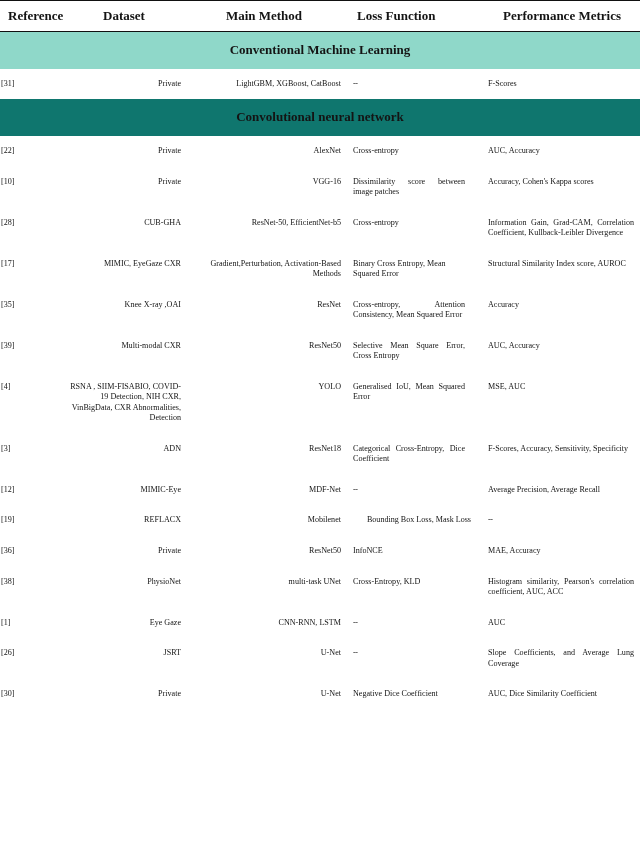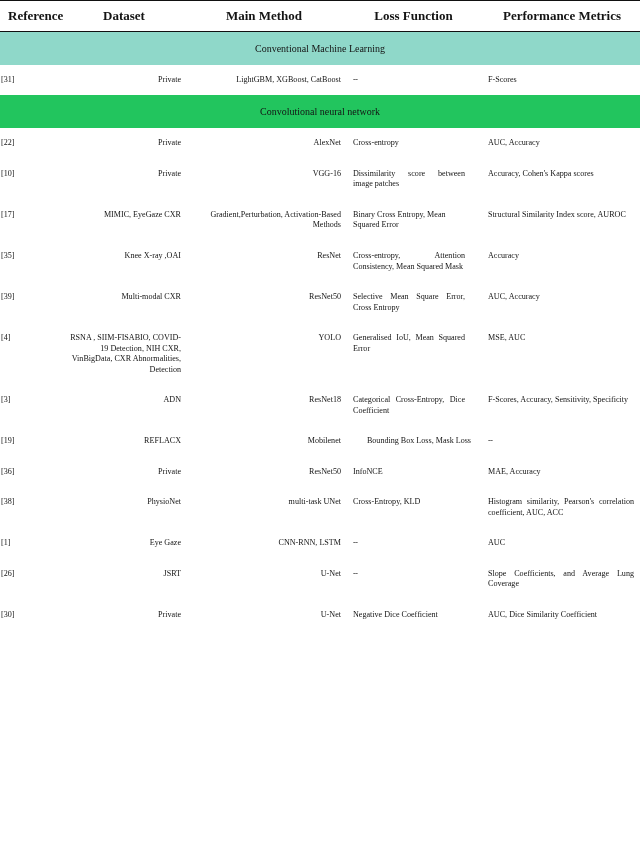--- a/index.html
+++ b/index.html
@@ -46,29 +46,29 @@
   }
   thead tr.head-row th.left-align {
     text-align: left;
     padding-left: 8px;
   }
   thead tr.head-row th.perf-head {
     text-align: center;
     padding-left: 14px;
   }
   thead tr.head-row th.loss-head {
-    text-align: center;
+    text-align: left;
     padding-left: 13px;
   }
 
   tr.section-row td {
     background: #8fd8c9;
     text-align: center;
-    font-weight: normal;
-    font-size: 10px;
+    font-weight: bold;
+    font-size: 13px;
     padding: 10px 4px 10px 4px;
     border: none;
   }
 
   tbody tr.data-row > td {
     padding-top: 10px;
     padding-bottom: 10px;
     vertical-align: top;
     border: none;
   }
@@ -135,54 +135,61 @@
 
       <tr class="data-row">
         <td class="cell-ref">[31]</td>
         <td class="cell-center">Private</td>
         <td class="cell-center">LightGBM, XGBoost, CatBoost</td>
         <td class="cell-just no-just dash">--</td>
         <td class="cell-perf no-just">F-Scores</td>
       </tr>
 
       <tr class="section-row">
-        <td colspan="5" style="background: #22c55e;">Convolutional neural network</td>
+        <td colspan="5" style="background: #0f766e;">Convolutional neural network</td>
       </tr>
 
 
       <tr class="data-row">
         <td class="cell-ref">[22]</td>
         <td class="cell-center">Private</td>
         <td class="cell-center">AlexNet</td>
         <td class="cell-just no-just">Cross-entropy</td>
         <td class="cell-perf no-just">AUC, Accuracy</td>
       </tr>
 
       <tr class="data-row">
         <td class="cell-ref">[10]</td>
         <td class="cell-center">Private</td>
         <td class="cell-center">VGG-16</td>
         <td class="cell-just">Dissimilarity score between image patches</td>
         <td class="cell-perf no-just">Accuracy, Cohen's Kappa scores</td>
       </tr>
 
+      <tr class="data-row">
+        <td class="cell-ref">[28]</td>
+        <td class="cell-center">CUB-GHA</td>
+        <td class="cell-center">ResNet-50, EfficientNet-b5</td>
+        <td class="cell-just no-just">Cross-entropy</td>
+        <td class="cell-perf">Information Gain, Grad-CAM, Correlation Coefficient, Kullback-Leibler Divergence</td>
+      </tr>
 
       <tr class="data-row">
         <td class="cell-ref">[17]</td>
         <td class="cell-center">MIMIC, EyeGaze CXR</td>
         <td class="cell-center">Gradient,Perturbation, Activation-Based Methods</td>
         <td class="cell-just no-just">Binary Cross Entropy, Mean Squared Error</td>
         <td class="cell-perf">Structural Similarity Index score, AUROC</td>
       </tr>
 
       <tr class="data-row">
         <td class="cell-ref">[35]</td>
         <td class="cell-center">Knee X-ray ,OAI</td>
         <td class="cell-center">ResNet</td>
-        <td class="cell-just">Cross-entropy, Attention Consistency, Mean Squared Mask</td>
+        <td class="cell-just">Cross-entropy, Attention Consistency, Mean Squared Error</td>
         <td class="cell-perf no-just">Accuracy</td>
       </tr>
 
       <tr class="data-row">
         <td class="cell-ref">[39]</td>
         <td class="cell-center">Multi-modal CXR</td>
         <td class="cell-center">ResNet50</td>
         <td class="cell-just">Selective Mean Square Error, Cross Entropy</td>
         <td class="cell-perf no-just">AUC, Accuracy</td>
       </tr>
@@ -196,20 +203,27 @@
       </tr>
 
       <tr class="data-row">
         <td class="cell-ref">[3]</td>
         <td class="cell-center">ADN</td>
         <td class="cell-center">ResNet18</td>
         <td class="cell-just">Categorical Cross-Entropy, Dice Coefficient</td>
         <td class="cell-perf">F-Scores, Accuracy, Sensitivity, Specificity</td>
       </tr>
 
+      <tr class="data-row">
+        <td class="cell-ref">[12]</td>
+        <td class="cell-center">MIMIC-Eye</td>
+        <td class="cell-center">MDF-Net</td>
+        <td class="cell-just no-just dash">--</td>
+        <td class="cell-perf no-just">Average Precision, Average Recall</td>
+      </tr>
 
       <tr class="data-row">
         <td class="cell-ref">[19]</td>
         <td class="cell-center">REFLACX</td>
         <td class="cell-center">Mobilenet</td>
         <td class="cell-center">Bounding Box Loss, Mask Loss</td>
         <td class="cell-perf no-just dash">--</td>
       </tr>
 
       <tr class="data-row">

